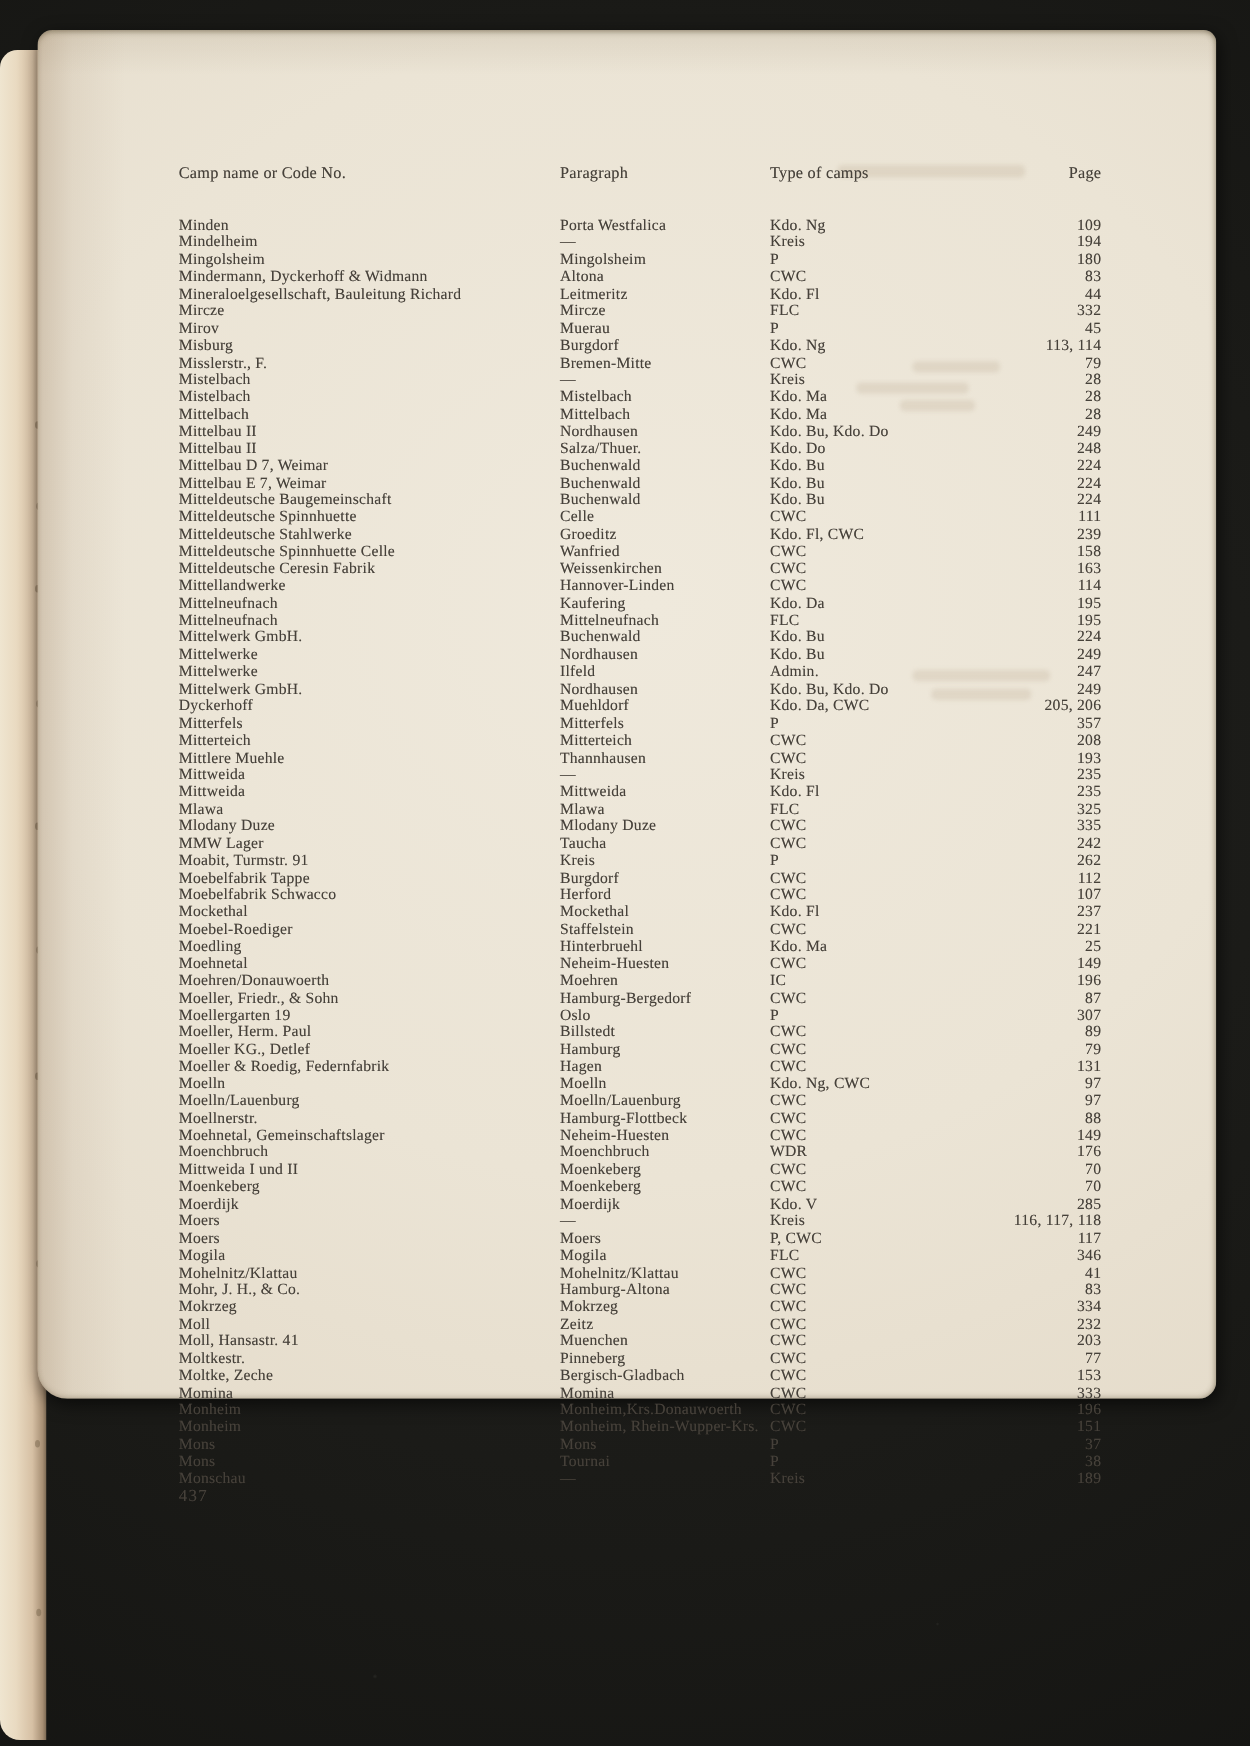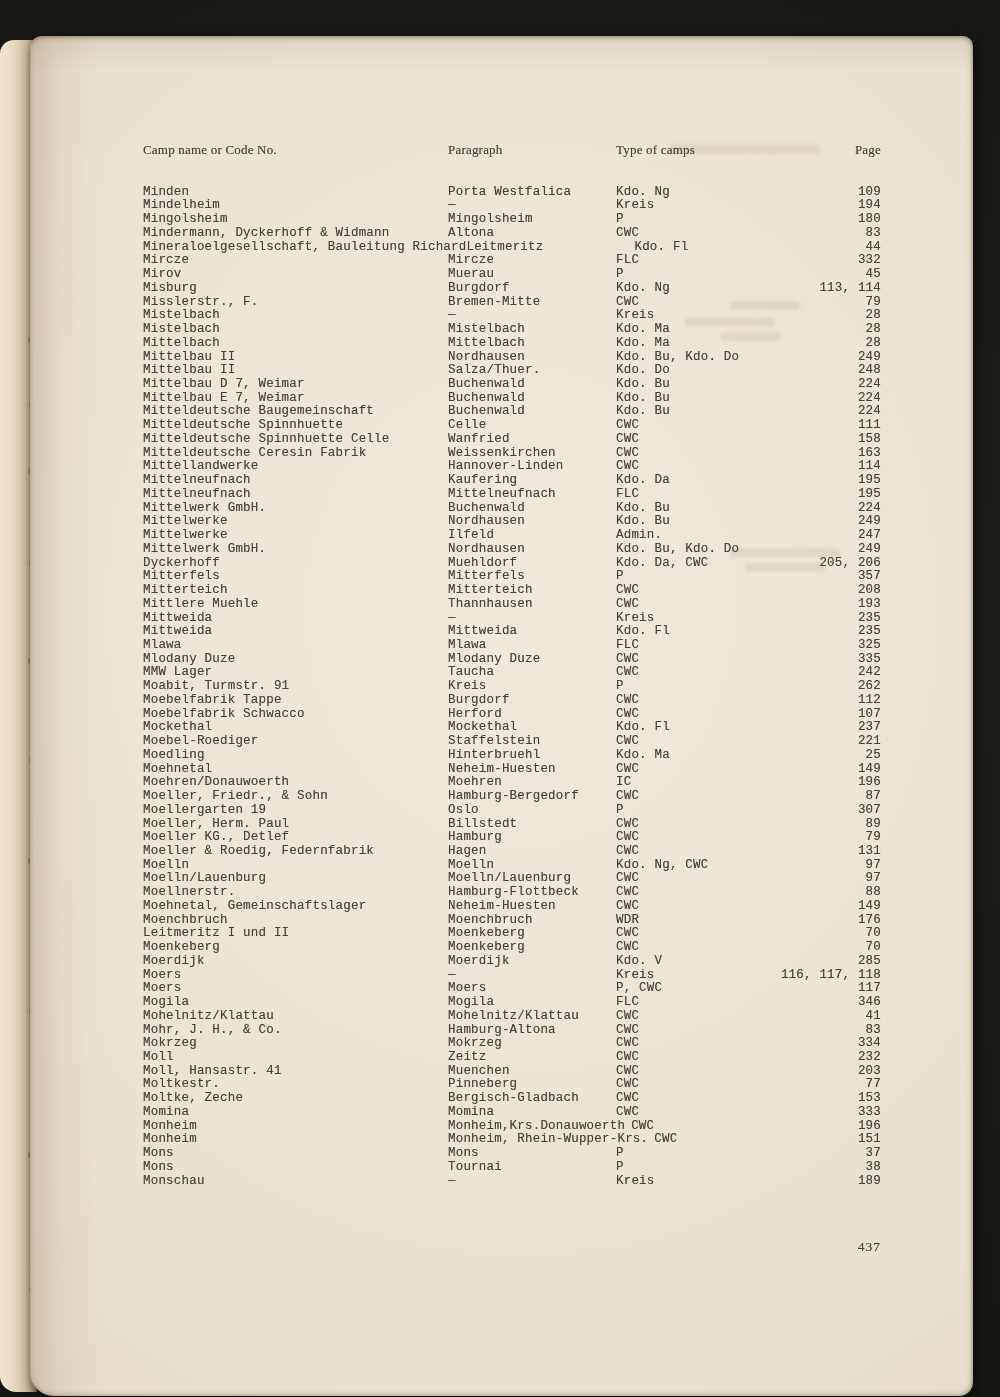--- a/index.html
+++ b/index.html
@@ -25,21 +25,21 @@
       radial-gradient(circle 2px at 30% 96%, #2d2d29 0%, transparent 100%),
       radial-gradient(circle 1.5px at 75% 93%, #2a2a26 0%, transparent 100%);
     opacity:.8;
   }
   .under-page-edge {
     position:absolute; left:0; top:40px; width:37px; height:1352px;
     background:linear-gradient(90deg,#efe5d0 0%, #e9dac1 35%, #d6c0a4 70%, #a78f74 92%, #7d6a54 100%);
     border-radius:14px 0 0 16px;
   }
   .book-page {
-    position:absolute; left:30px; top:36px; width:943px; height:1360px;
+    position:absolute; left:30px; top:24px; width:943px; height:1095px;
     background:
       linear-gradient(90deg, rgba(150,120,88,.30) 0%, rgba(150,120,88,.10) 28px, rgba(150,120,88,0) 70px),
       linear-gradient(180deg, rgba(120,100,68,.12) 0%, rgba(120,100,68,0) 36px),
       radial-gradient(ellipse 90% 70% at 52% 42%, #efe9dc 0%, #ebe4d5 60%, #e5dccb 100%);
     border-radius:12px 10px 14px 24px;
     box-shadow:
       inset 0 3px 5px -2px rgba(85,72,45,.55),
       inset -3px 0 6px -3px rgba(85,72,45,.45),
       inset 0 -3px 6px -3px rgba(85,72,45,.4),
       2px 4px 14px rgba(0,0,0,.6);
@@ -58,23 +58,23 @@
     font-size:12.5px;
     letter-spacing:.2px;
     text-shadow:0 0 .5px rgba(70,65,58,.45);
   }
   .trow{ display:flex; align-items:baseline; height:13.74px; white-space:nowrap; }
   .c-name{ flex:0 0 305px; overflow:visible; }
   .c-para{ flex:0 0 auto; min-width:168px; padding-right:6px; }
   .c-type{ flex:0 1 auto; }
   .c-page{ margin-left:auto; text-align:right; }
   .table-header{ font-size:13px; }
-  .rows{ margin-top:29px;font-family:Liberation Mono, monospace; }
+  .rows{ margin-top:29px; }
   .page-footer{
-    margin-top:52px; text-align:right; font-size:13.5px; letter-spacing:1px;
+    text-align:left; font-size:13.5px; letter-spacing:1px;
   }
 </style>
 </head>
 <body>
 
 <div class="scan-bg"></div>
 
 <div class="under-page-edge"></div>
 
 <div class="stitch-dot" style="left:28px; top:337px;"></div>
@@ -209,20 +209,26 @@
           <span class="c-type">Kdo. Bu</span>
           <span class="c-page">224</span>
         </div>
         <div class="trow">
           <span class="c-name">Mitteldeutsche Spinnhuette</span>
           <span class="c-para">Celle</span>
           <span class="c-type">CWC</span>
           <span class="c-page">111</span>
         </div>
         <div class="trow">
+          <span class="c-name">Mitteldeutsche Stahlwerke</span>
+          <span class="c-para">Groeditz</span>
+          <span class="c-type">Kdo. Fl, CWC</span>
+          <span class="c-page">239</span>
+        </div>
+        <div class="trow">
           <span class="c-name">Mitteldeutsche Spinnhuette Celle</span>
           <span class="c-para">Wanfried</span>
           <span class="c-type">CWC</span>
           <span class="c-page">158</span>
         </div>
         <div class="trow">
           <span class="c-name">Mitteldeutsche Ceresin Fabrik</span>
           <span class="c-para">Weissenkirchen</span>
           <span class="c-type">CWC</span>
           <span class="c-page">163</span>
@@ -425,21 +431,21 @@
           <span class="c-type">CWC</span>
           <span class="c-page">149</span>
         </div>
         <div class="trow">
           <span class="c-name">Moenchbruch</span>
           <span class="c-para">Moenchbruch</span>
           <span class="c-type">WDR</span>
           <span class="c-page">176</span>
         </div>
         <div class="trow">
-          <span class="c-name">Leitmeritz I und II</span>
+          <span class="c-name">Mittweida I und II</span>
           <span class="c-para">Moenkeberg</span>
           <span class="c-type">CWC</span>
           <span class="c-page">70</span>
         </div>
         <div class="trow">
           <span class="c-name">Moenkeberg</span>
           <span class="c-para">Moenkeberg</span>
           <span class="c-type">CWC</span>
           <span class="c-page">70</span>
         </div>

